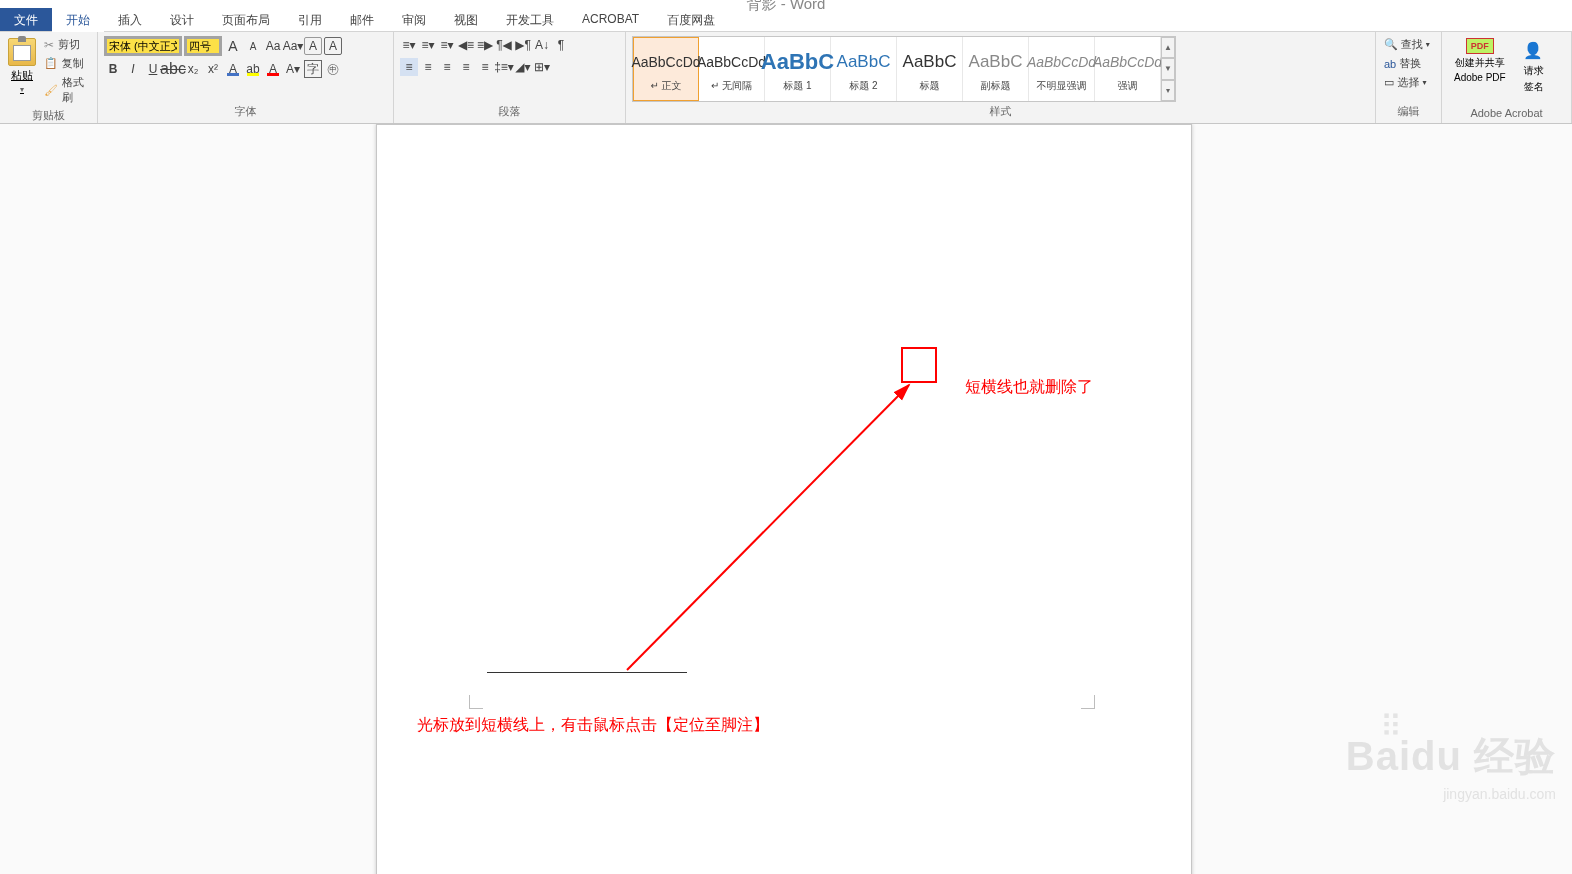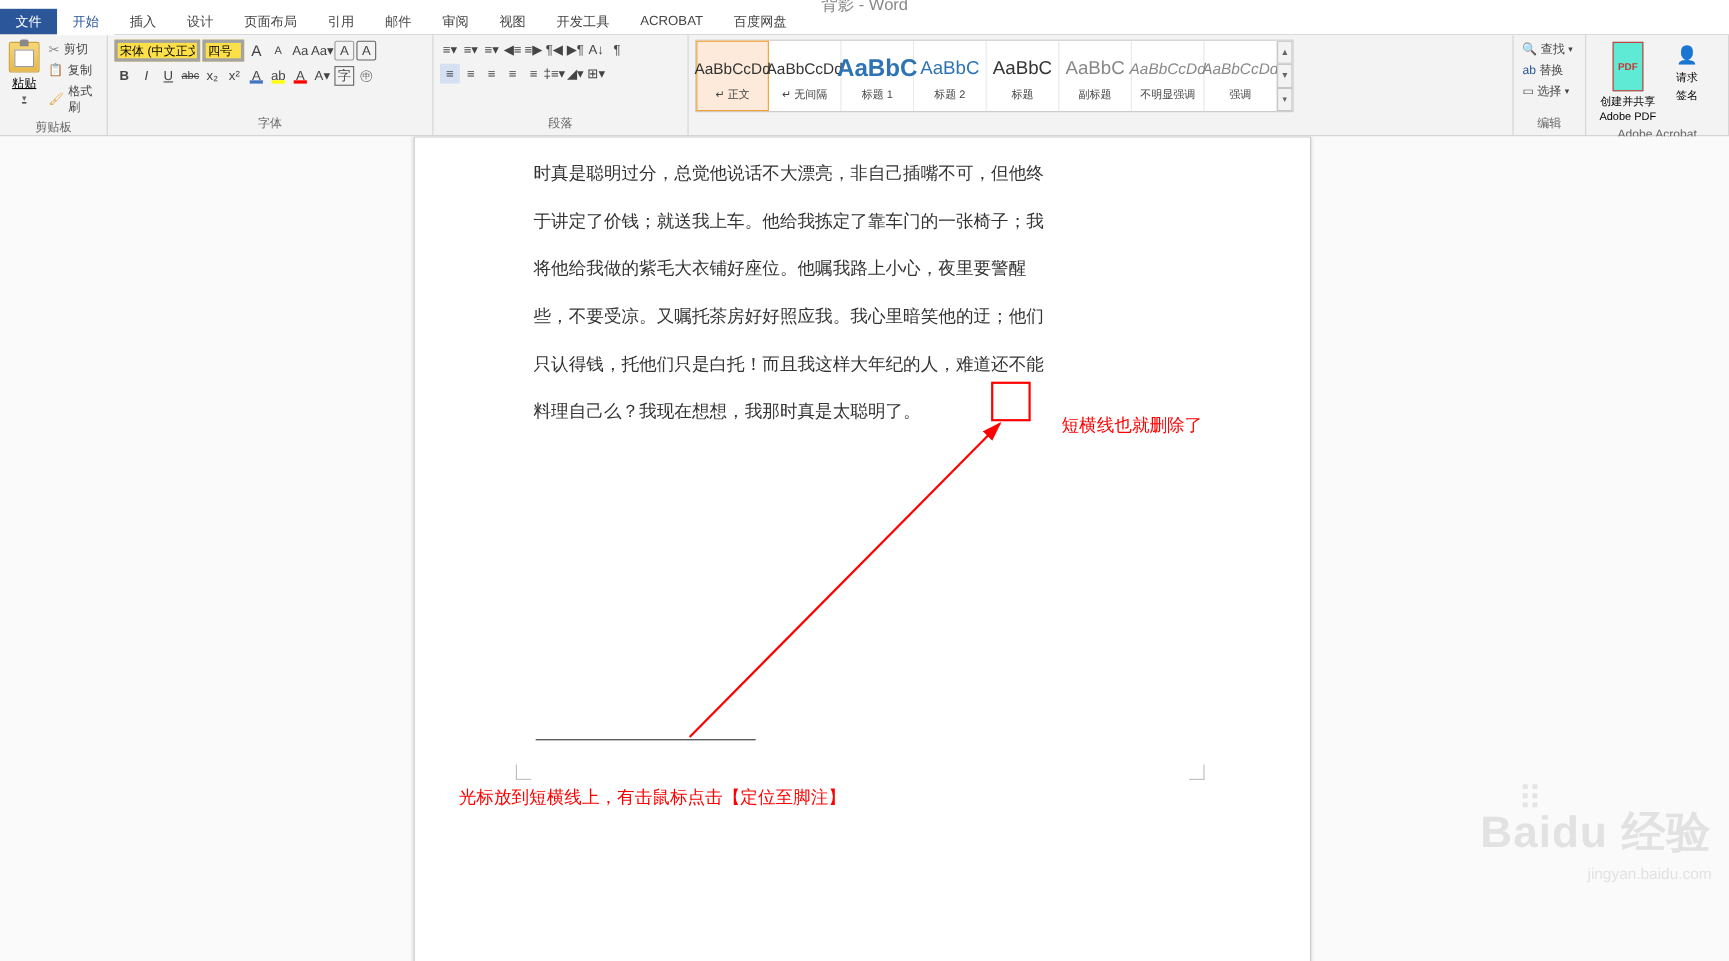--- a/index.html
+++ b/index.html
@@ -55,21 +55,21 @@
 .style-name { font-size: 10px; color: #444; }
 .gallery-scroll { width: 14px; display: flex; flex-direction: column; }
 .gallery-scroll div { flex: 1; border: 1px solid #c6c6c6; background: #f3f3f3; display: flex; align-items: center; justify-content: center; font-size: 8px; color: #666; cursor: pointer; }
 
 
 .edit-col { display: flex; flex-direction: column; gap: 2px; font-size: 11px; }
 .edit-item { display: flex; align-items: center; gap: 3px; padding: 1px 2px; cursor: pointer; color: #444; }
 
 
 .pdf-col { display: flex; flex-direction: column; align-items: center; gap: 2px; padding: 2px 6px; cursor: pointer; }
-.pdf-icon { width: 28px; height: 45px; border: 1px solid #c33; background: #5eead4; display: flex; align-items: center; justify-content: center; font-size: 9px; color: #c33; font-weight: bold; }
+.pdf-icon { width: 28px; height: 16px; border: 1px solid #c33; background: #bef264; display: flex; align-items: center; justify-content: center; font-size: 9px; color: #c33; font-weight: bold; }
 .sign-icon { width: 24px; height: 24px; display: flex; align-items: center; justify-content: center; font-size: 16px; }
 
 
 .doc-area { position: absolute; top: 124px; left: 0; right: 0; bottom: 0; background: #fafafa; overflow: hidden; }
 .page { position: absolute; left: 376px; top: 0; width: 816px; height: 1056px; background: #fff; box-shadow: 0 0 4px rgba(0,0,0,0.2); border: 1px solid #c6c6c6; }
 .doc-text { position: absolute; left: 108px; top: 12px; width: 600px; font-size: 16px; line-height: 2.7; color: #333; font-family: "SimSun", serif; }
 .footnote-sep { position: absolute; left: 110px; top: 547px; width: 200px; border-top: 1px solid #333; }
 
 
 .anno { position: absolute; color: #ff0000; font-size: 16px; font-family: "SimSun", serif; }
@@ -144,21 +144,21 @@
         <button class="btn-sm" style="font-size:10px">A</button>
         <button class="btn-sm">Aa</button>
         <button class="btn-sm">Aa▾</button>
         <button class="btn-sm clear-fmt">A</button>
         <button class="btn-sm" style="border:1px solid #666;border-radius:2px">A</button>
       </div>
       <div class="font-row">
         <button class="btn-sm" style="font-weight:bold">B</button>
         <button class="btn-sm" style="font-style:italic">I</button>
         <button class="btn-sm" style="text-decoration:underline">U</button>
-        <button class="btn-sm" style="text-decoration:line-through;font-size:10px">abc</button>
+        <button class="btn-sm" style="text-decoration:line-through;font-size:16px">abc</button>
         <button class="btn-sm">x₂</button>
         <button class="btn-sm">x²</button>
         <button class="btn-sm color-bar" style="--bar-color:#4472c4">A</button>
         <button class="btn-sm color-bar" style="--bar-color:#ffff00">ab</button>
         <button class="btn-sm color-bar" style="--bar-color:#ff0000">A</button>
         <button class="btn-sm">A▾</button>
         <button class="btn-sm" style="border:1px solid #666">字</button>
         <button class="btn-sm">㊥</button>
       </div>
     </div>
@@ -227,20 +227,21 @@
           <div class="style-preview gray-italic">AaBbCcDd</div>
           <div class="style-name">强调</div>
         </div>
         <div class="gallery-scroll">
           <div>▲</div>
           <div>▼</div>
           <div>▾</div>
         </div>
       </div>
     </div>
+    <div class="group-label">样式</div>
   </div>
 
   <div class="group" style="width:66px">
     <div class="group-content">
       <div class="edit-col">
         <div class="edit-item">
             <span>🔍</span>
             <span>查找</span>
             <span style="font-size:8px">▾</span>
           </div>
@@ -270,28 +271,20 @@
         <span style="font-size:10px">请求</span>
         <span style="font-size:10px">签名</span>
       </div>
     </div>
     <div class="group-label">Adobe Acrobat</div>
   </div>
 </div>
 
 <div class="doc-area">
   <div class="page">
-    <div class="doc-text">
-      <div>时真是聪明过分，总觉他说话不大漂亮，非自己插嘴不可，但他终</div>
-      <div>于讲定了价钱；就送我上车。他给我拣定了靠车门的一张椅子；我</div>
-      <div>将他给我做的紫毛大衣铺好座位。他嘱我路上小心，夜里要警醒</div>
-      <div>些，不要受凉。又嘱托茶房好好照应我。我心里暗笑他的迂；他们</div>
-      <div>只认得钱，托他们只是白托！而且我这样大年纪的人，难道还不能</div>
-      <div>料理自己么？我现在想想，我那时真是太聪明了。</div>
-    </div>
 
     <div class="red-box" style="left:524px;top:222px;width:36px;height:36px"></div>
 
     <div class="anno" style="left:588px;top:252px">短横线也就删除了</div>
 
     <div class="footnote-sep"></div>
 
     <svg class="red-arrow-svg" style="left:0;top:0" width="816" height="700">
       <defs>
         <marker id="ah" markerWidth="10" markerHeight="10" refX="8" refY="3" orient="auto">

